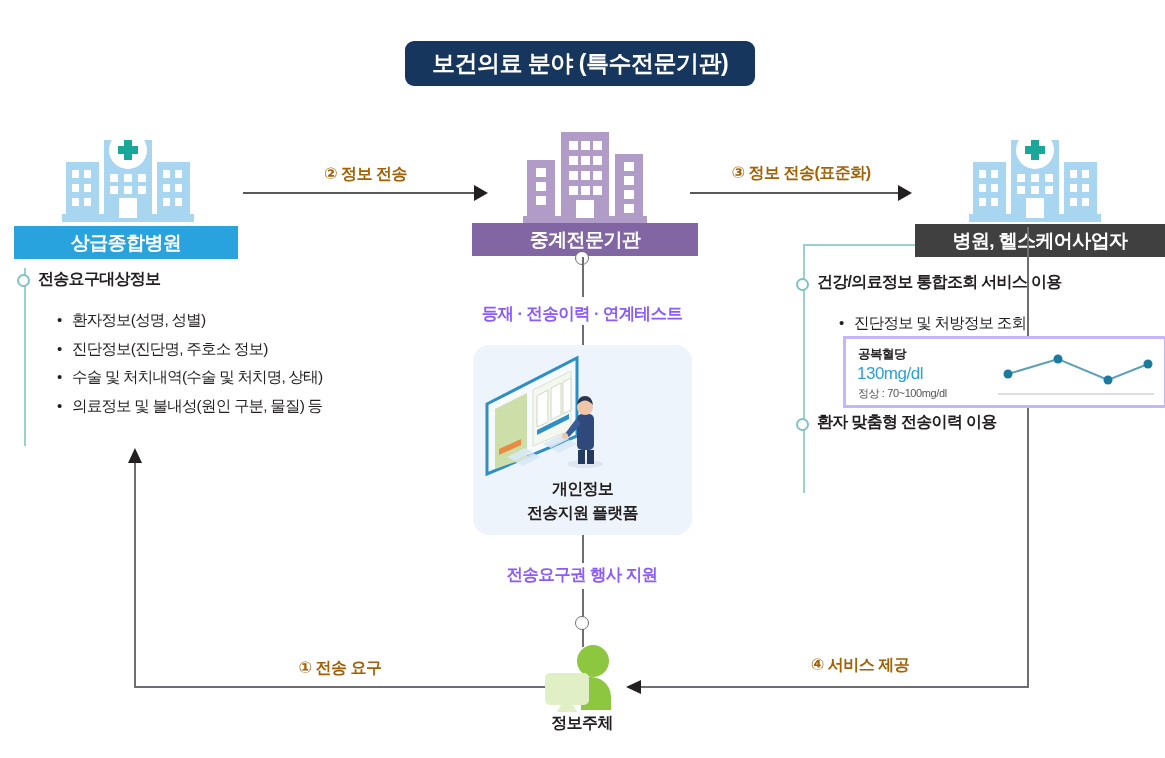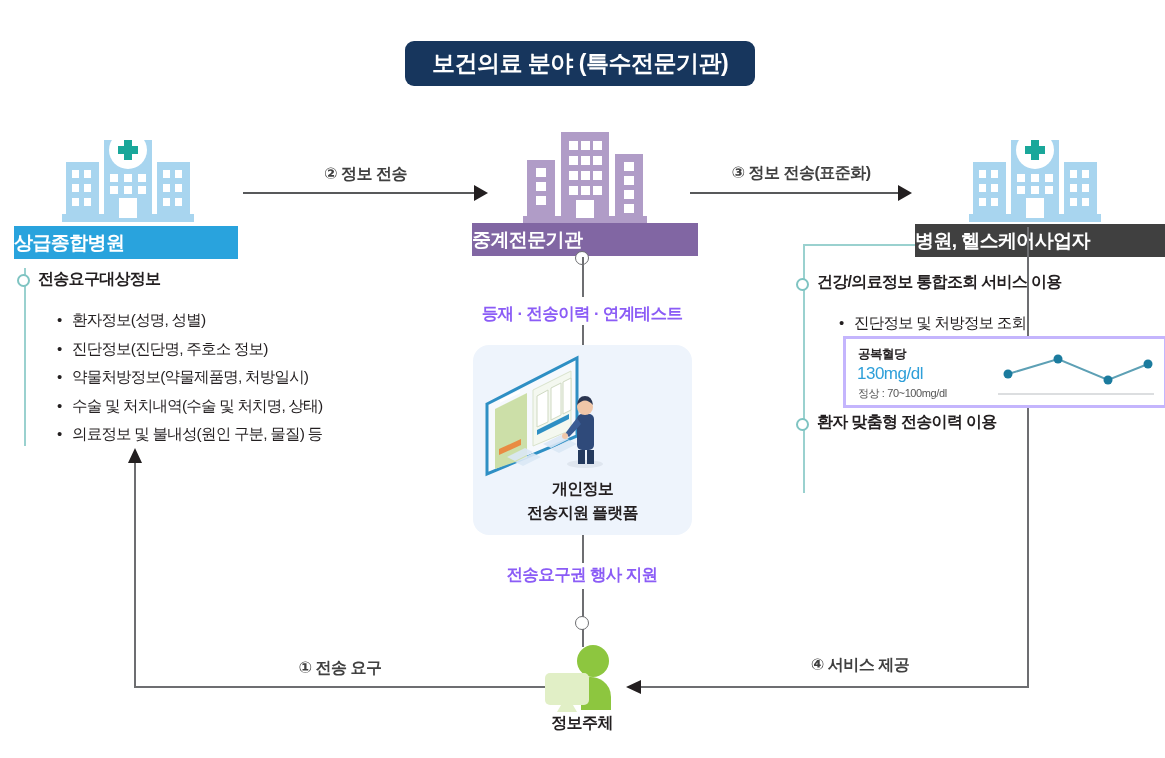--- a/index.html
+++ b/index.html
@@ -30,21 +30,21 @@
     color:#ffffff;
     font-size:23px;
     font-weight:bold;
     letter-spacing:-0.5px;
     white-space:nowrap;
   }
 
   
   .hdrbox{
     height:33px;
-    display:flex; align-items:center; justify-content:flex-start;
+    display:flex; align-items:center; justify-content:center;
   }
   .hdrbox .t{
     color:#fff;
     font-size:19px;
     font-weight:bold;
     letter-spacing:-0.6px;
     white-space:nowrap;
   }
   #box-left{ left:14px; top:226px; width:224px; background:#29a3dd; }
   #box-center{ left:472px; top:223px; width:226px; background:#8166a3; }
@@ -62,21 +62,21 @@
   .harrow .line{
     position:absolute; left:0; top:10px; height:2px; background:#58595b;
   }
   .harrow .head{
     position:absolute; top:3px; width:0;height:0;
     border-top:8px solid transparent;
     border-bottom:8px solid transparent;
   }
   .harrow .head.r{ border-left:14px solid #231f20; }
   .flowlabel{
-    font-size:16px; font-weight:bold; color:#404040;
+    font-size:16px; font-weight:bold; color:#a16207;
     letter-spacing:-0.5px; white-space:nowrap;
   }
 
   #arrow2{left:243px; top:182px; width:245px;}
   #arrow2 .line{width:231px;}
   #arrow2 .head.r{left:231px;}
   #lbl2{left:243px; top:164px; width:245px; text-align:center;}
 
   #arrow3{left:690px; top:182px; width:222px;}
   #arrow3 .line{width:208px;}
@@ -333,21 +333,20 @@
   </div>
   <div class="abs flowlabel" id="lbl4">④ 서비스 제공</div>
 
   <div class="abs" id="left-conn"></div>
   <div class="abs" id="left-dot"></div>
   <div class="abs sec-head" id="left-head">전송요구대상정보</div>
   <div class="abs" id="left-list">
     <ul class="blist">
       <li>환자정보(성명, 성별)</li>
       <li>진단정보(진단명, 주호소 정보)</li>
-      <li>약물처방정보(약물제품명, 처방일시)</li>
       <li>수술 및 처치내역(수술 및 처치명, 상태)</li>
       <li>의료정보 및 불내성(원인 구분, 물질) 등</li>
     </ul>
   </div>
 
   <div class="abs" id="center-dot-a"></div>
   <div class="abs" id="center-conn-a"></div>
   <div class="abs redlabel" id="center-red-1">등재 · 전송이력 · 연계테스트</div>
   <div class="abs" id="center-conn-b"></div>
 

